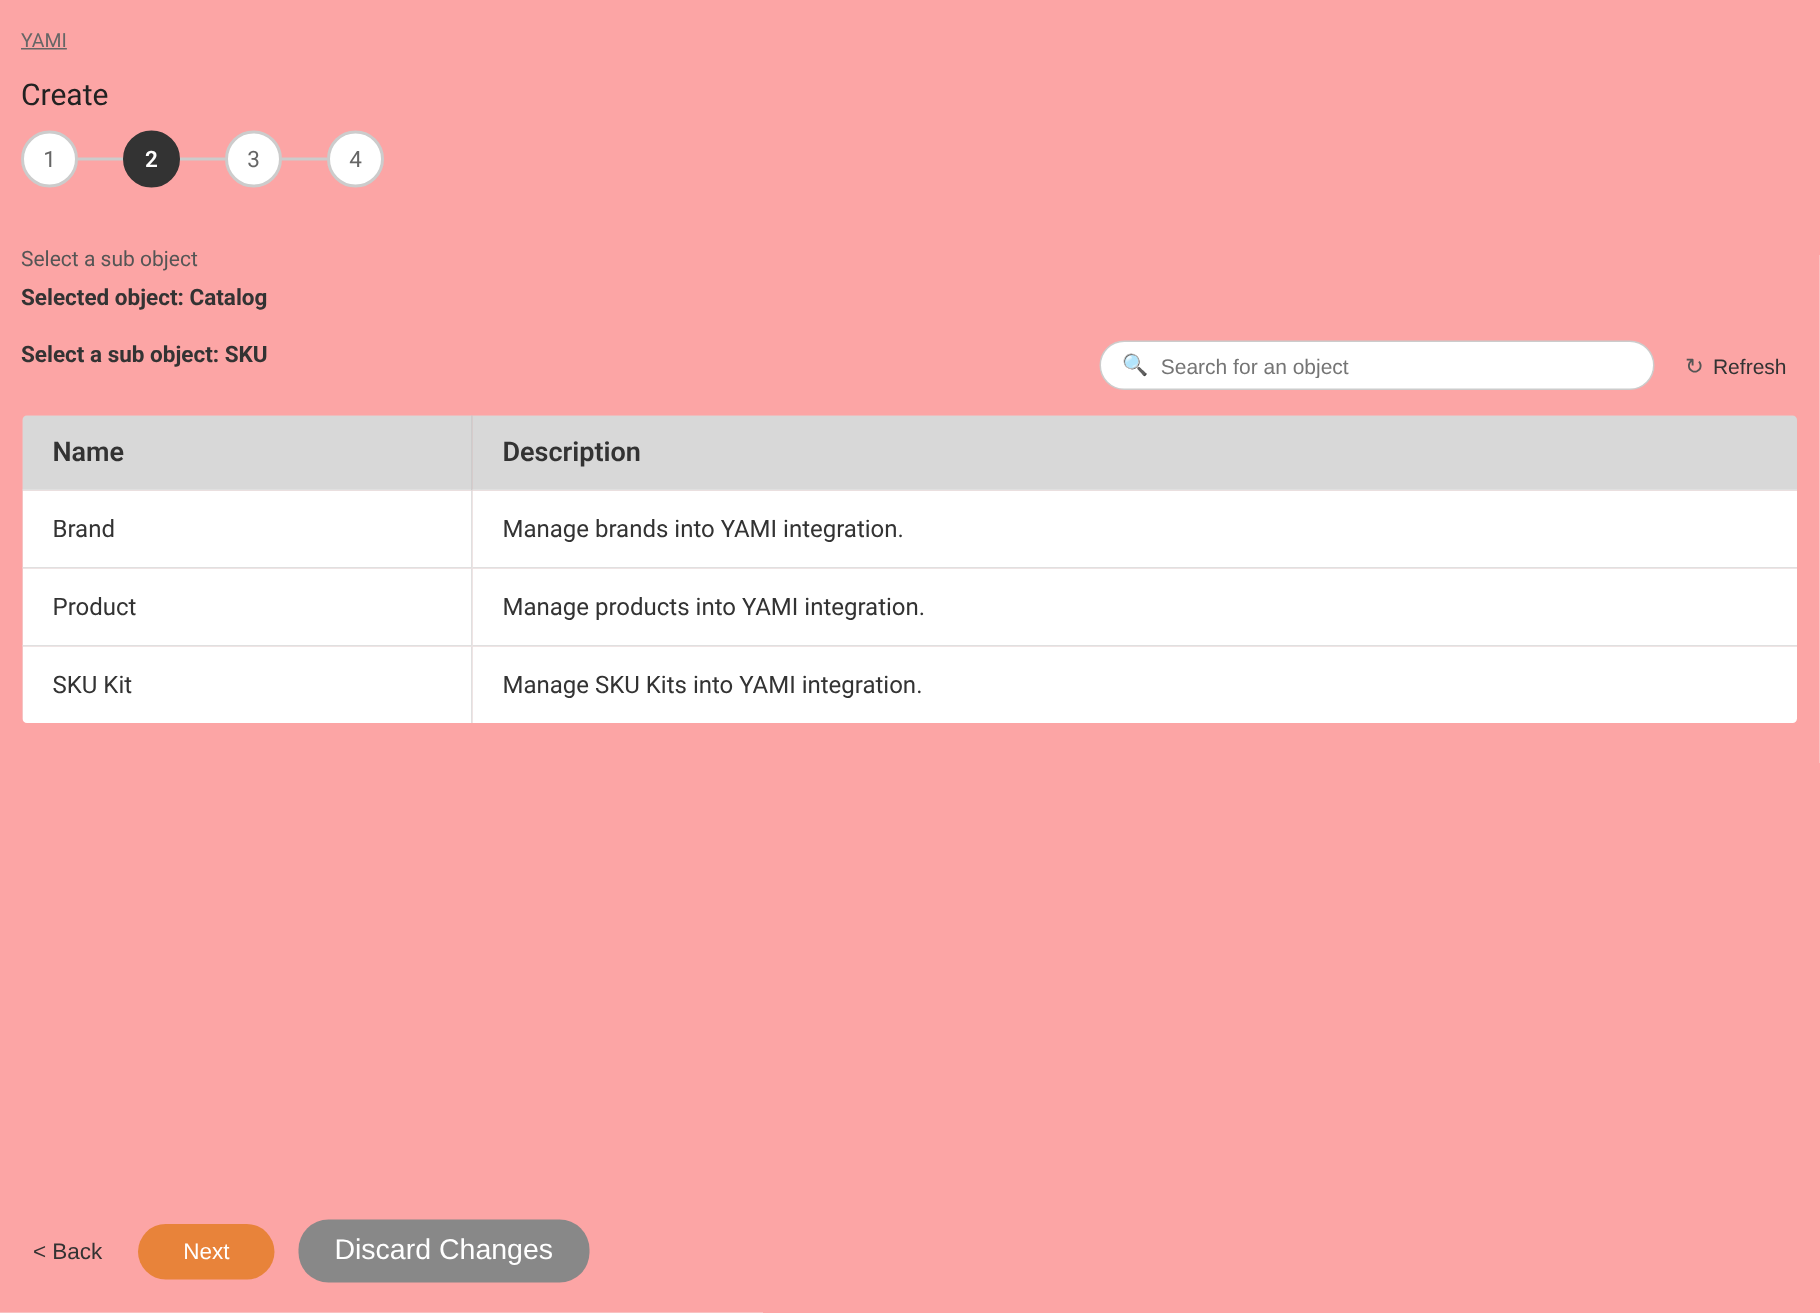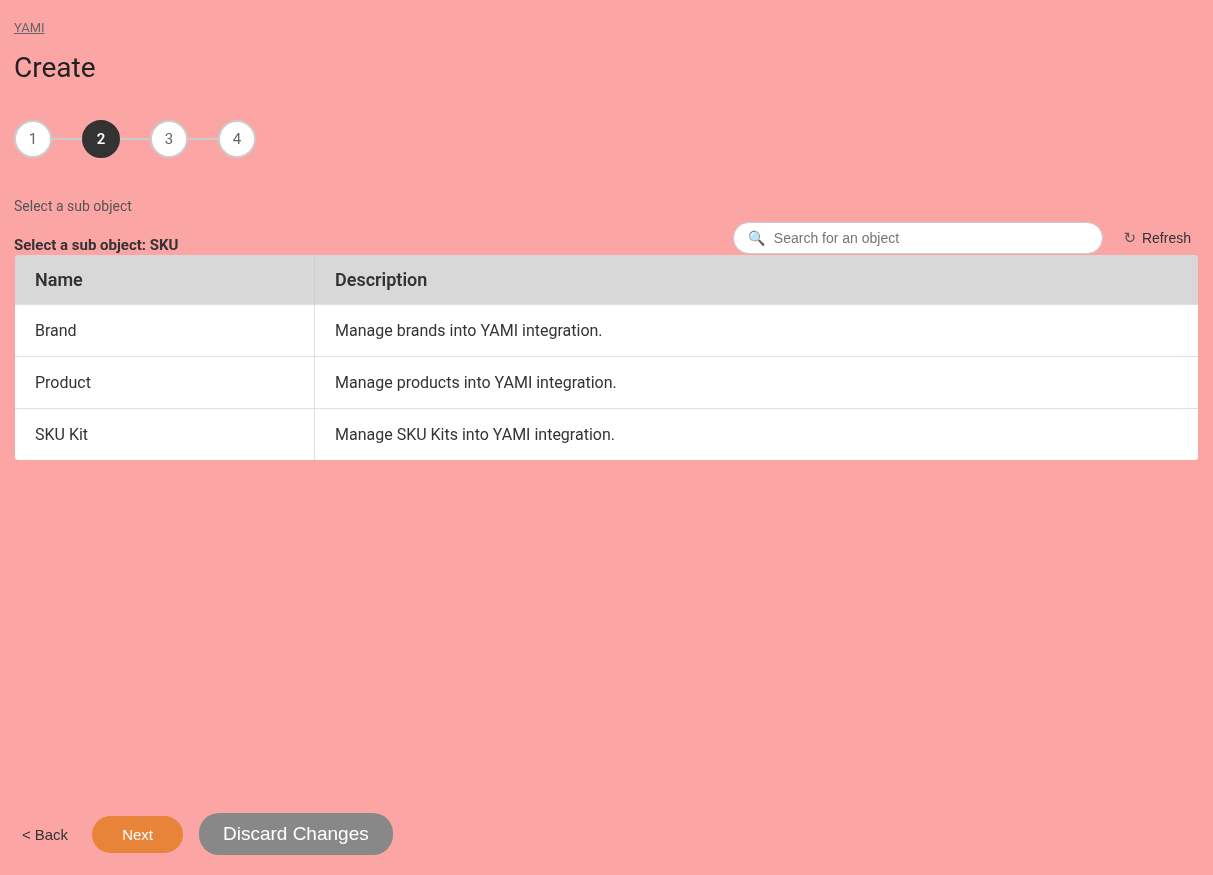--- a/index.html
+++ b/index.html
@@ -26,23 +26,23 @@
 
     .breadcrumb {
       font-size: 13px;
       color: #666;
       text-decoration: underline;
       cursor: pointer;
       margin-bottom: 16px;
     }
 
     .page-title {
-      font-size: 28px;
+      font-size: 20px;
       font-weight: 400;
-      margin-bottom: 36px;
+      margin-bottom: 12px;
       color: #222;
     }
 
     .stepper {
       display: flex;
       align-items: center;
       margin-bottom: 40px;
     }
 
     .step {
@@ -80,23 +80,23 @@
     }
 
     .selected-object-label {
       font-size: 15px;
       font-weight: 700;
       margin-bottom: 20px;
     }
 
     .sub-object-header {
       display: flex;
-      align-items: flex-end;
+      align-items: flex-start;
       justify-content: space-between;
-      margin-bottom: 0;
+      margin-bottom: 16px;
     }
 
     .sub-object-label {
       font-size: 15px;
       font-weight: 700;
     }
 
     .search-refresh-group {
       display: flex;
       align-items: center;
@@ -257,20 +257,21 @@
     <div class="step">1</div>
     <div class="step-connector"></div>
     <div class="step active">2</div>
     <div class="step-connector"></div>
     <div class="step">3</div>
     <div class="step-connector"></div>
     <div class="step">4</div>
   </div>
 
   <p class="section-label">Select a sub object</p>
+  <p class="selected-object-label">Selected object: Catalog</p>
 
   <div class="sub-object-header">
     <span class="sub-object-label">Select a sub object: SKU</span>
     <div class="search-refresh-group">
       <div class="search-box">
         <span class="search-icon">🔍</span>
         <input class="search-input" type="text" placeholder="Search for an object" style="">
       </div>
       <button class="refresh-btn">
         <span class="refresh-icon">↻</span>

